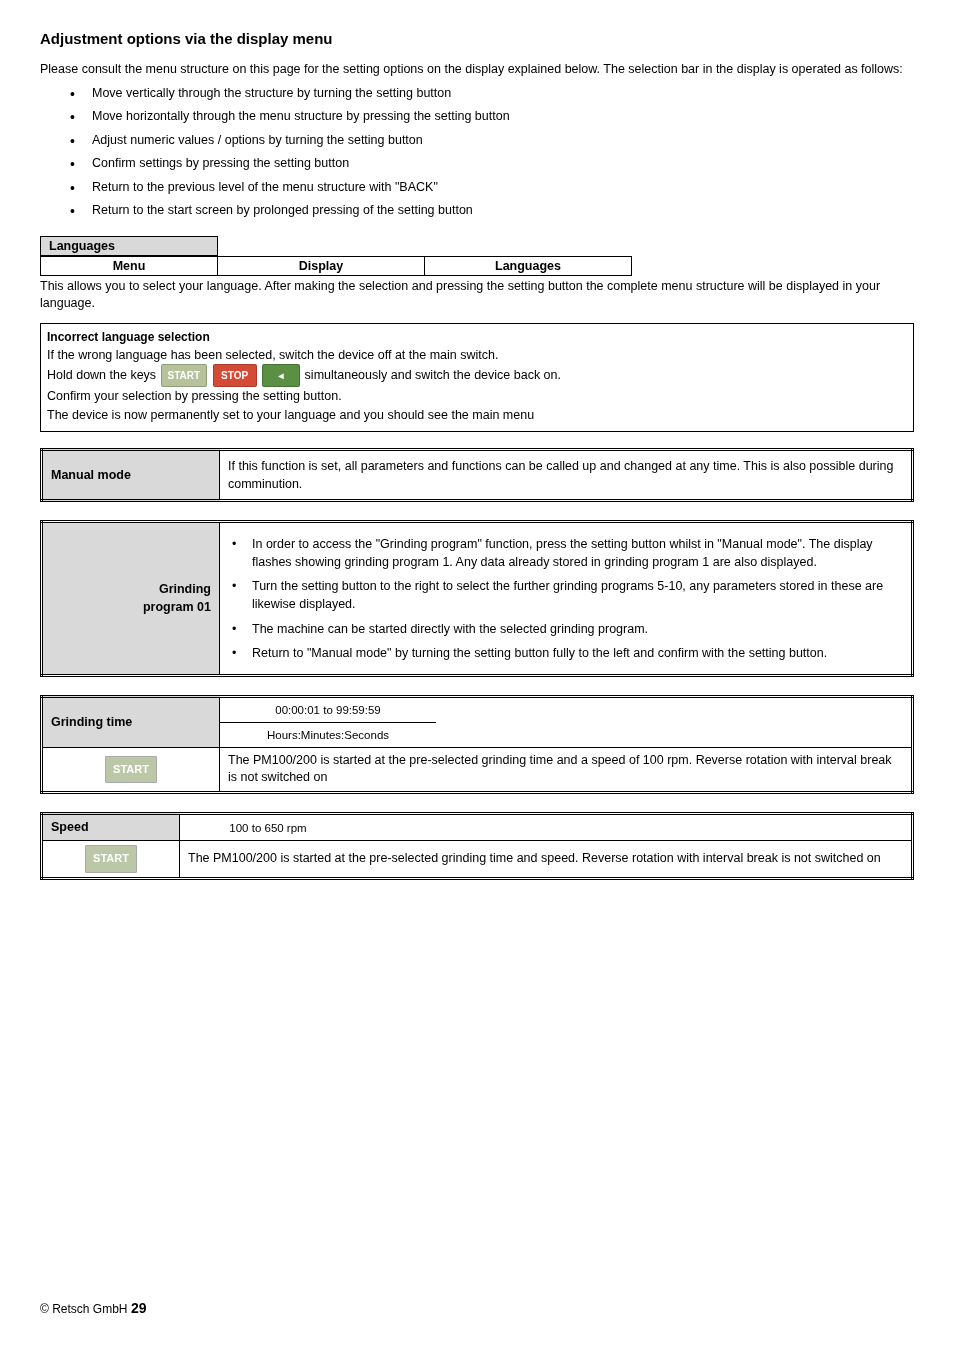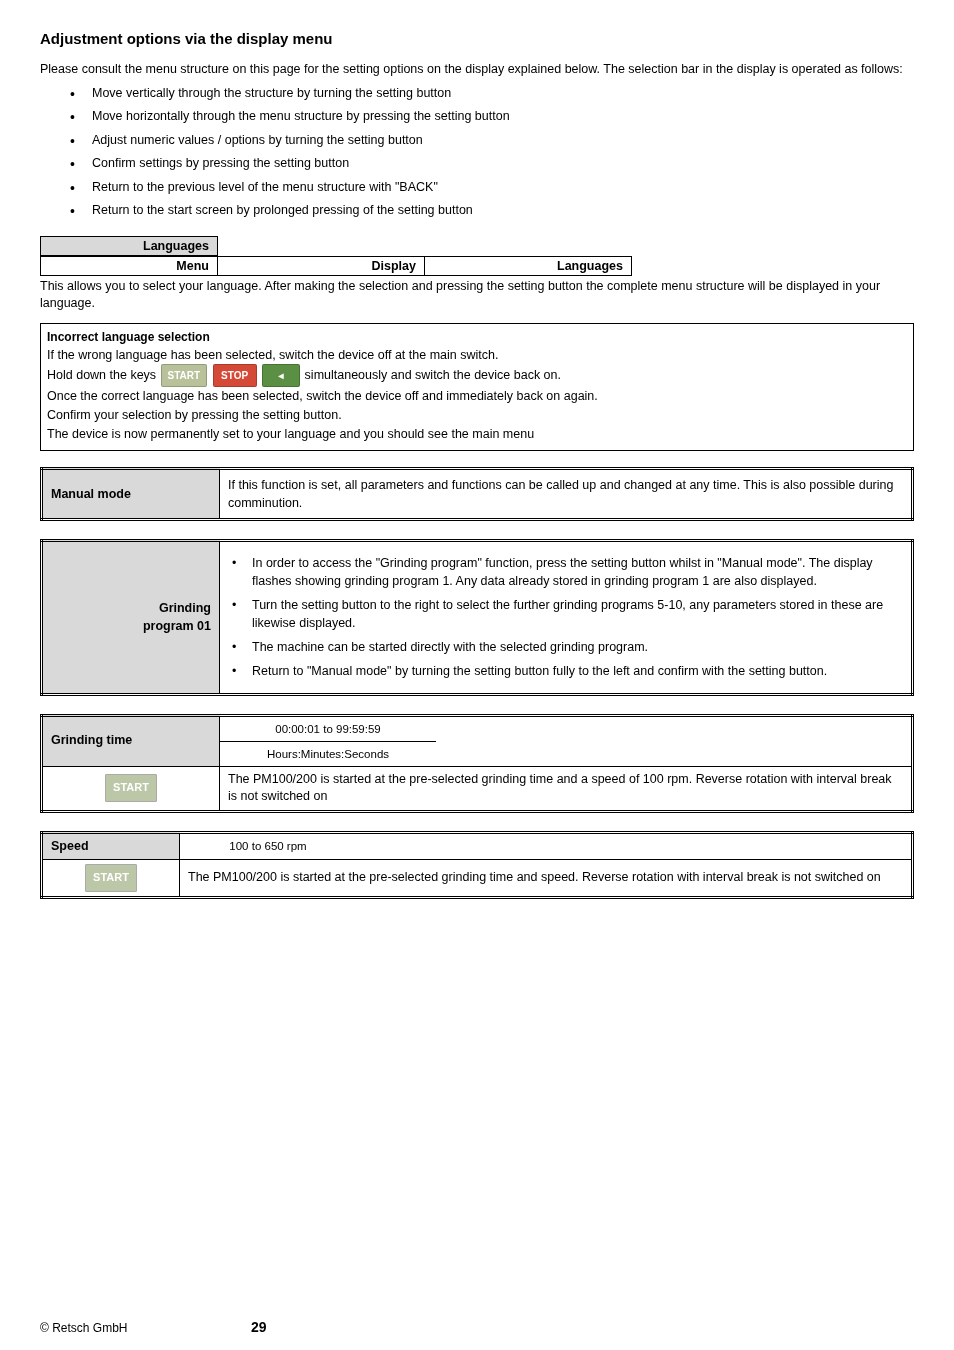--- a/index.html
+++ b/index.html
@@ -40,21 +40,20 @@
     font-size: 14px;
   }
   table.box {
     border-collapse: collapse;
     margin: 0;
   }
   table.box td, table.box th {
     border: 1.5px solid #000;
     padding: 2px 8px;
     font-size: 12.5px;
-    text-align: right;
   }
   .shade {
     background: #d9d9d9;
     font-weight: bold;
   }
   .center {
     text-align: center;
   }
   .lang-row td, .lang-row th {
     border: 1.5px solid #000;
@@ -157,21 +156,21 @@
     padding: 5px 7px;
     border: 1px solid #aaa;
     border-radius: 1px;
   }
 
   .footer {
     margin-top: 420px;
     font-size: 12px;
   }
   .footer .c { font-family: Arial, sans-serif; }
-  .footer .page { font-weight: bold; margin-left: 120px; font-size: 14px; }
+  .footer .page { font-weight: bold; font-size: 14px; }
 </style>
 </head>
 <body>
 
 <h2>Adjustment options via the display menu</h2>
 
 <p class="intro">Please consult the menu structure on this page for the setting options on the display explained below. The selection bar in the display is operated as follows:</p>
 <ul class="bullets">
   <li>Move vertically through the structure by turning the setting button</li>
   <li>Move horizontally through the menu structure by pressing the setting button</li>
@@ -202,21 +201,20 @@
 <div class="warnbox">
   <div class="warnbox-title">Incorrect language selection</div>
   <div>If the wrong language has been selected, switch the device off at the main switch.</div>
   <div>
     <span>Hold down the keys </span>
     <span class="icon-btn btn-start">START</span>
     <span class="icon-btn btn-stop">STOP</span>
     <span class="icon-btn btn-open">◂</span>
     <span> simultaneously and switch the device back on.</span>
   </div>
-  <div>Once the correct language has been selected, switch the device off and immediately back on again.</div>
   <div>Confirm your selection by pressing the setting button.</div>
   <div>The device is now permanently set to your language and you should see the main menu</div>
 </div>
 
 <table class="double">
   <tbody>
       <tr>
     <td class="shade" style="width:160px;">Manual mode</td>
     <td>If this function is set, all parameters and functions can be called up and changed at any time. This is also possible during comminution.</td>
   </tr>

